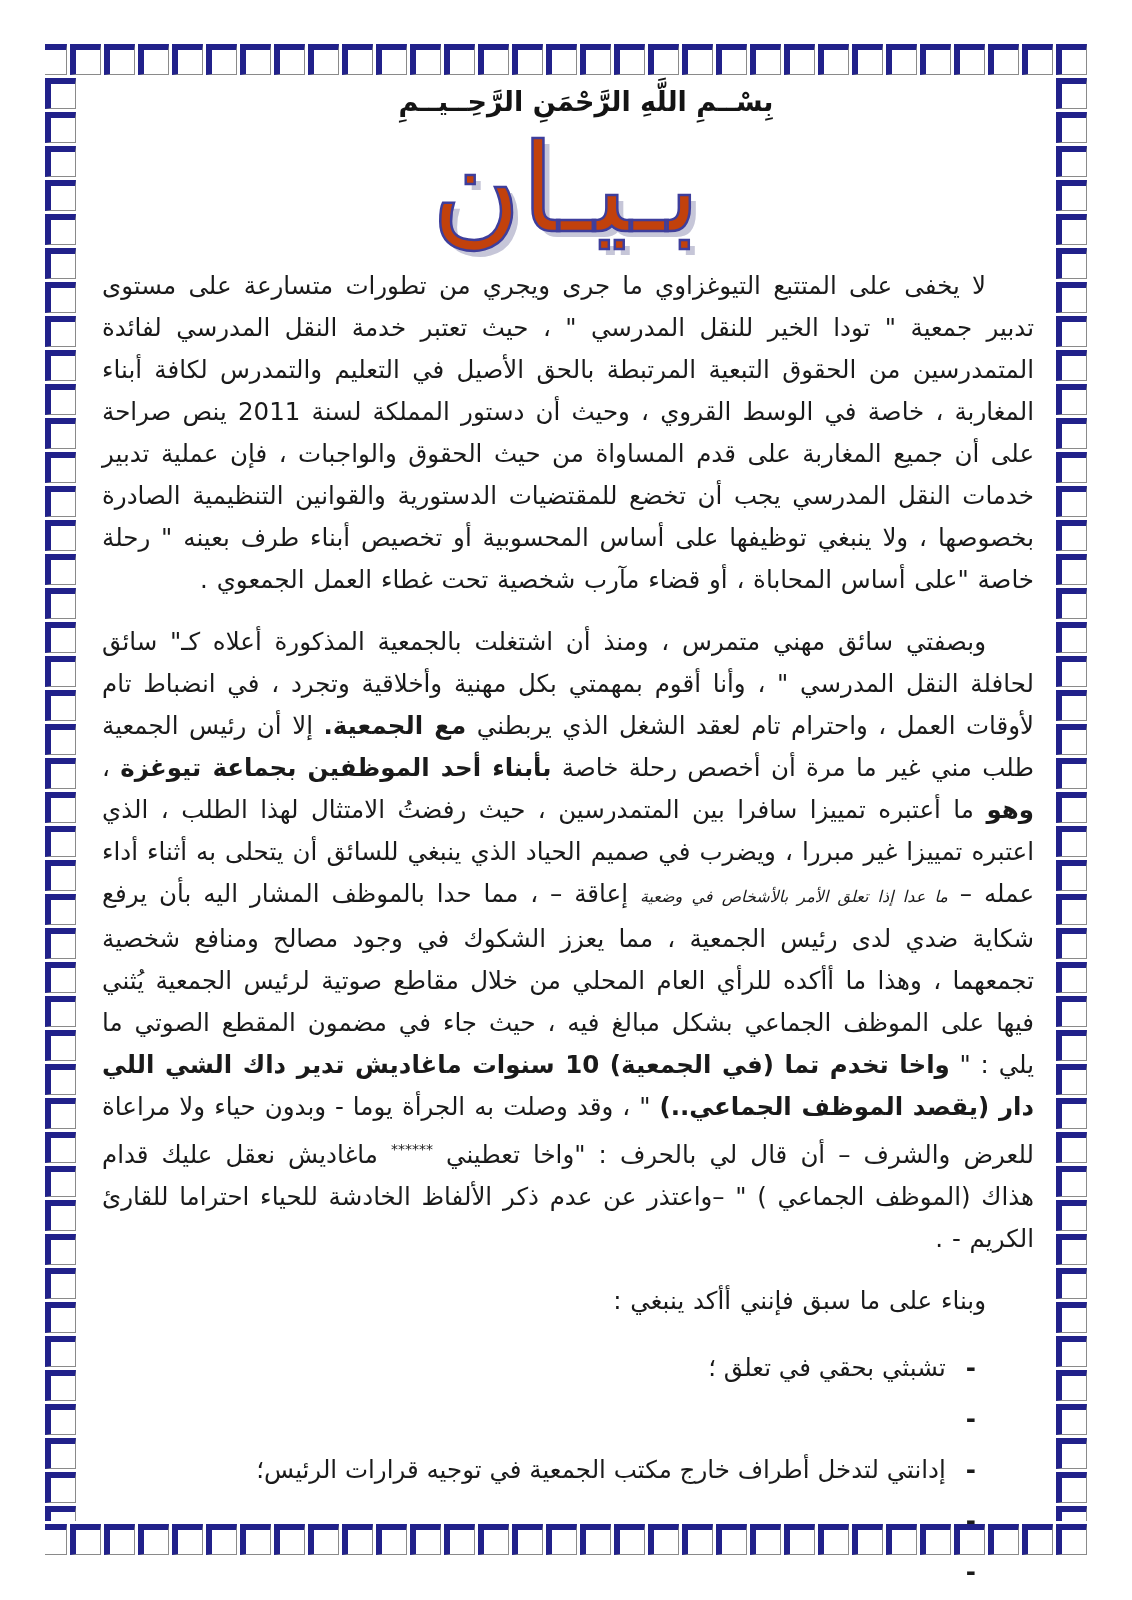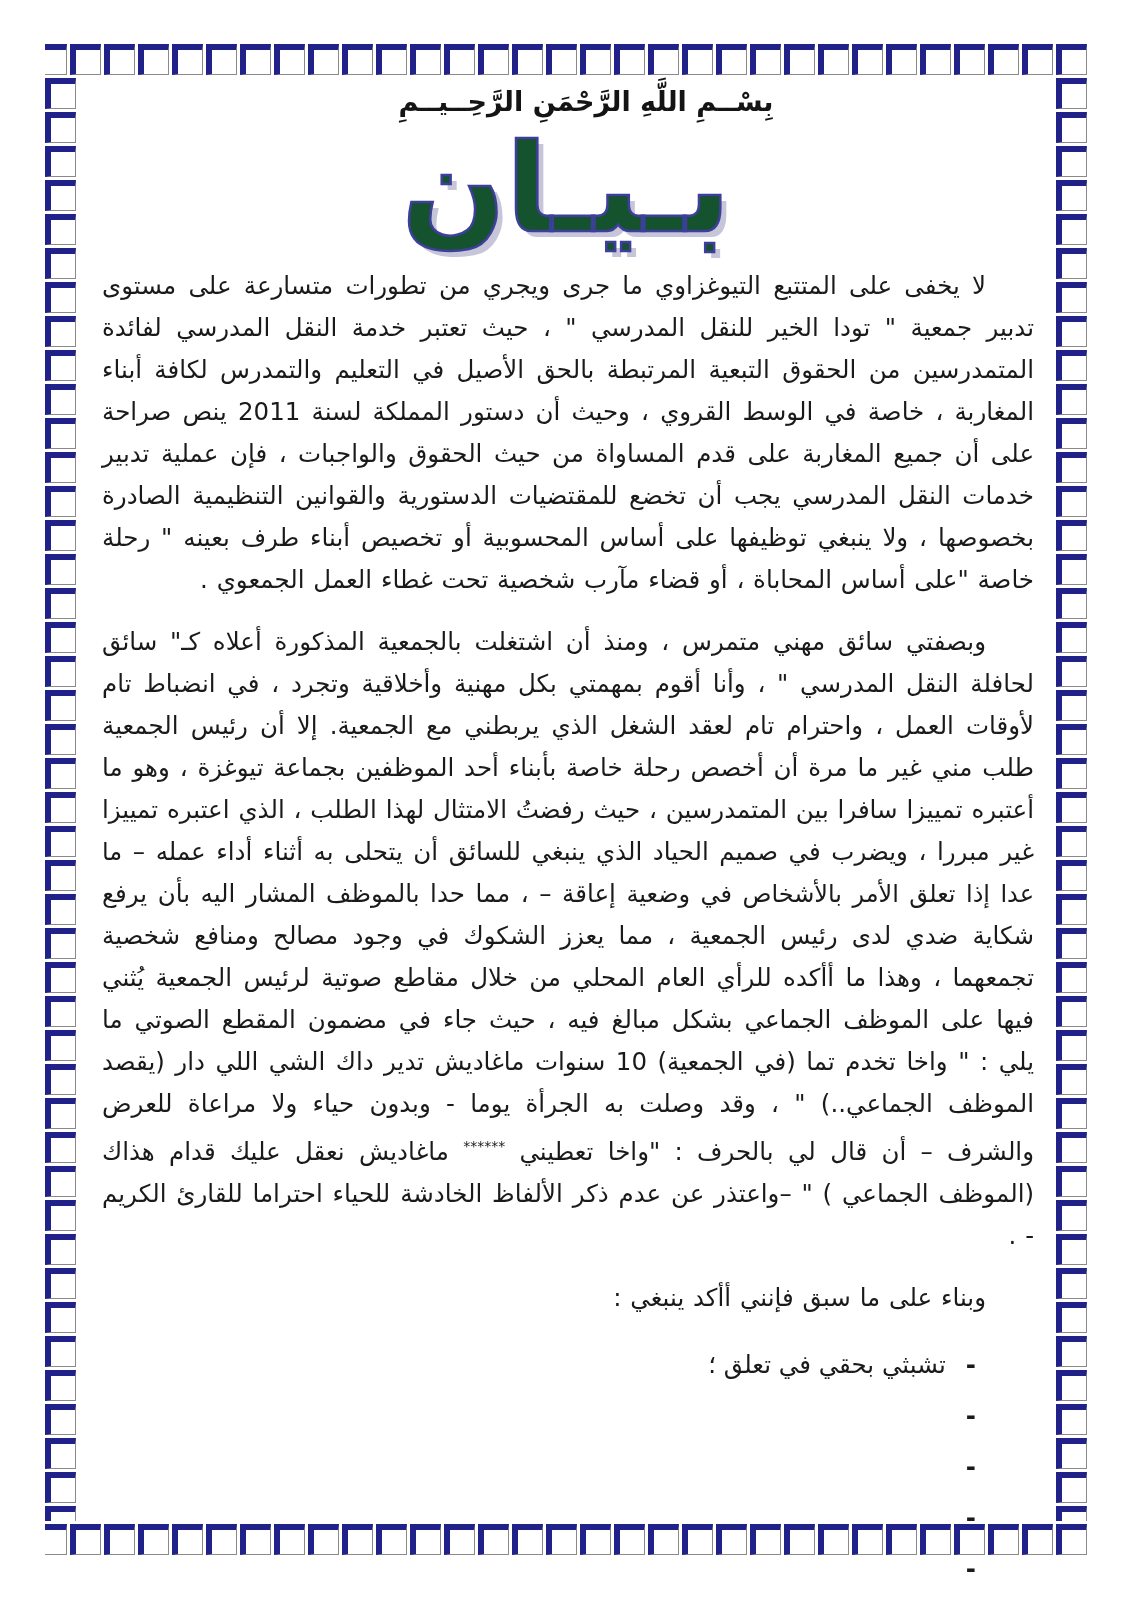--- a/index.html
+++ b/index.html
@@ -42,36 +42,36 @@
     text-align:center;
     font-size:27px;
     font-weight:600;
     color:#141414;
     margin:4px 0 2px 40px;
   }
   .title {
     text-align:center;
     font-size:122px;
     line-height:1.15;
-    font-weight:bold;
-    color:#14532d;
+    font-weight:normal;
+    color:#c2410c;
     -webkit-text-stroke:2.5px #3e3e9c;
     text-shadow:6px 6px 0 #c6c6d8;
     margin:0 0 6px 0;
     letter-spacing:6px;
   }
   .para {
     font-size:24.5px;
     line-height:42px;
     margin:0 0 20px 4px;
     text-indent:48px;
     word-spacing:1px;
   }
-  .b    { font-weight:normal; }
-  .sm   { font-size:24px; }
+  .b    { font-weight:bold; }
+  .sm   { font-size:16px;font-style:italic; }
   .stars{ vertical-align:super; font-size:14px; letter-spacing:1px; }
   .closing { margin:4px 0 26px 0; }
 
   .bullets { padding-right:58px; margin-bottom:34px; }
   .bullet  {
     display:flex;
     gap:20px;
     font-size:24.5px;
     line-height:40px;
     margin-bottom:11px;
@@ -255,20 +255,21 @@
     <div class="bullets">
       <div class="bullet">
         <span class="dash">-</span>
         <span class="btext">تشبثي بحقي في تعلق ؛</span>
       </div>
       <div class="bullet">
         <span class="dash">-</span>
       </div>
       <div class="bullet">
         <span class="dash">-</span>
+        <span class="btext">إدانتي لتدخل أطراف خارج مكتب الجمعية في توجيه قرارات الرئيس؛</span>
       </div>
       <div class="bullet">
         <span class="dash">-</span>
       </div>
       <div class="bullet">
         <span class="dash">-</span>
       </div>
     </div>
 
   </div>

